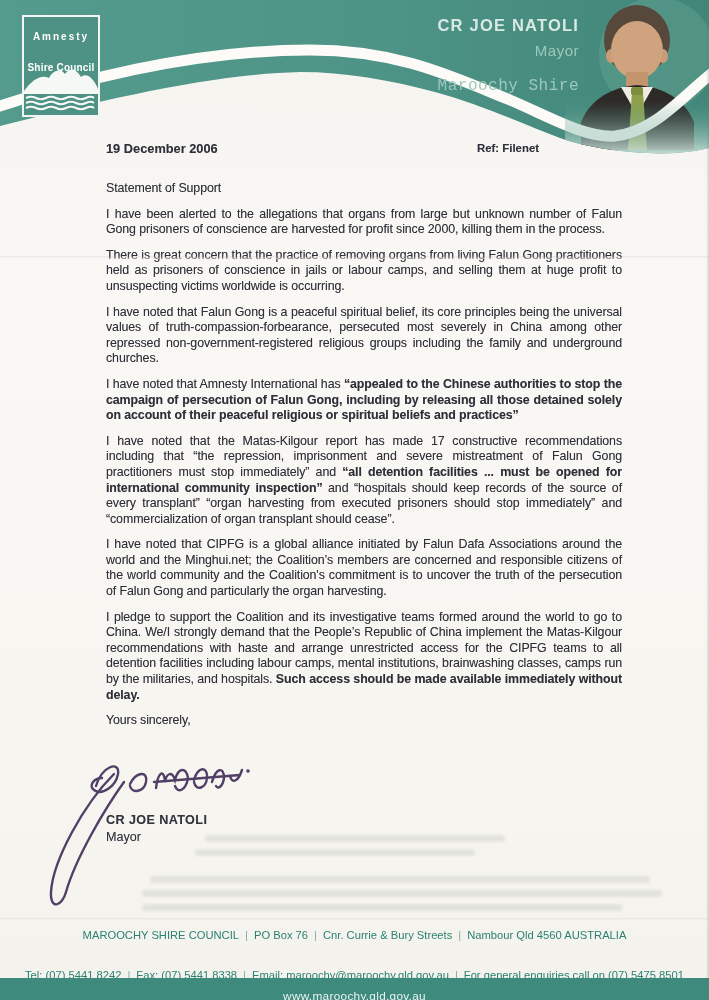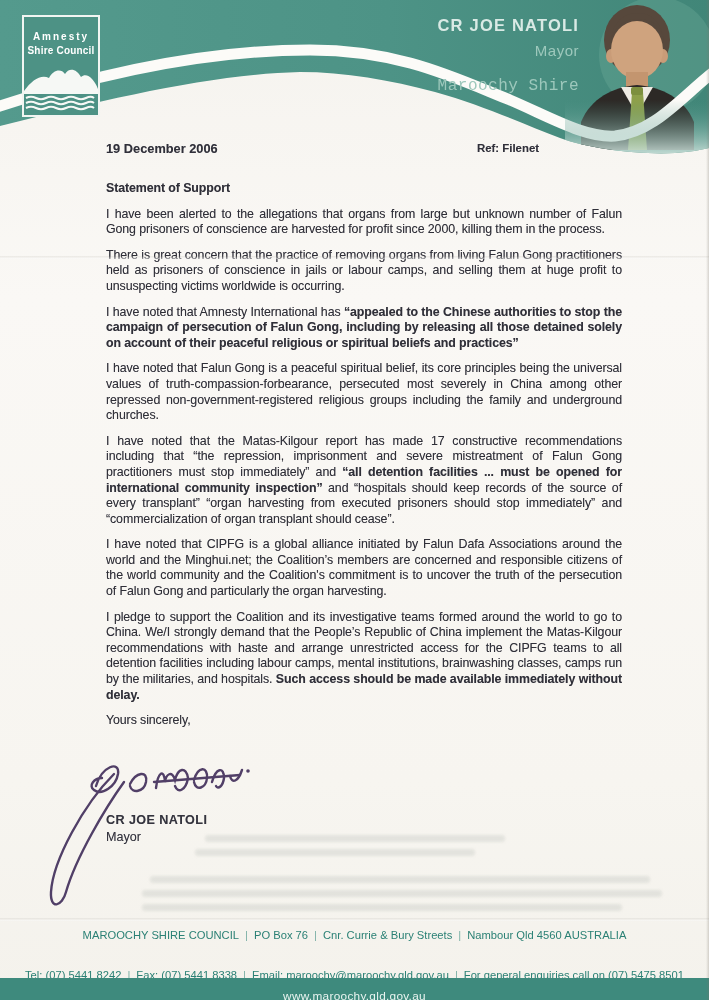--- a/index.html
+++ b/index.html
@@ -5,32 +5,32 @@
   html,body{margin:0;padding:0;}
   body{width:709px;height:1000px;font-family:"Liberation Sans",sans-serif;}
   .page{position:relative;width:709px;height:1000px;overflow:hidden;
         background:linear-gradient(180deg,#f5f3ee 0%,#faf8f5 30%,#f7f5f0 78%,#f4f2ec 100%);}
   .page::after{content:'';position:absolute;right:0;top:0;width:3px;height:100%;
         background:linear-gradient(to left,rgba(120,115,105,0.28),transparent);pointer-events:none;}
   .header-svg{position:absolute;left:0;top:0;}
   .logo{position:absolute;left:22px;top:15px;width:78px;height:102px;box-sizing:border-box;
         border:2px solid #f2f5f2;background:#4d9285;}
   .logo-t1{margin-top:14px;text-align:center;font-size:10px;font-weight:bold;color:#ffffff;letter-spacing:2px;}
-  .logo-t2{margin-top:3px;text-align:center;font-size:10px;font-weight:bold;color:#ffffff;letter-spacing:0.2px;}
+  .logo-t2{margin-top:20px;text-align:center;font-size:10px;font-weight:bold;color:#ffffff;letter-spacing:0.2px;}
   .logo-wave{position:absolute;left:0;bottom:2px;}
   .mayor-name{position:absolute;right:130px;top:16px;font-size:16.5px;font-weight:bold;
         color:#d9eae5;letter-spacing:1.2px;}
   .mayor-role{position:absolute;right:130px;top:42px;font-size:15px;color:#9dc8bc;letter-spacing:0.5px;}
   .mayor-region{position:absolute;right:130px;top:77px;font-size:16px;color:#9dc8bc;letter-spacing:0.5px;font-family:Liberation Mono, monospace;}
   .dateline{position:absolute;left:106px;top:141px;width:516px;font-size:12.8px;color:#30303a;
         text-shadow:0 0 0.5px rgba(40,40,55,0.35);font-weight:bold;}
   .ref{position:absolute;left:371px;top:1px;font-size:11.4px;}
   .letter{position:absolute;left:106px;top:181px;width:516px;font-size:12.4px;line-height:15.6px;
         letter-spacing:-0.1px;color:#2f2f38;text-shadow:0 0 0.5px rgba(40,40,55,0.35);}
-  .subject{margin:0;font-weight:bold;}
+  .subject{margin:0;}
   .para{margin:10px 0 0 0;text-align:justify;}
   .para .b{font-weight:bold;}
   .para sup{font-size:8.5px;line-height:0;vertical-align:5px;}
   .closing{margin-top:10px;}
   .signature{position:absolute;left:36px;top:752px;}
   .sig-name{position:absolute;left:106px;top:813px;font-size:12.6px;font-weight:bold;
         letter-spacing:0.4px;color:#34343e;text-shadow:0 0 0.5px rgba(40,40,55,0.35);}
   .sig-title{position:absolute;left:106px;top:830px;font-size:12.6px;color:#34343e;
         text-shadow:0 0 0.5px rgba(40,40,55,0.35);}
   .bleed{position:absolute;height:7px;border-radius:3px;background:rgba(115,125,118,0.14);filter:blur(1.6px);}
@@ -99,22 +99,22 @@
   <div class="dateline">
     <span>19 December 2006</span>
     <span class="ref">Ref: Filenet</span>
   </div>
 
   <div class="letter">
     <div class="subject">Statement of Support</div>
     <div id="paras">
         <p class="para"><span>I have been alerted to the allegations that organs from large but unknown number of Falun Gong prisoners of conscience are harvested for profit since 2000, killing them in the process.</span></p>
         <p class="para"><span>There is great concern that the practice of removing organs from living Falun Gong practitioners held as prisoners of conscience in jails or labour camps, and selling them at huge profit to unsuspecting victims worldwide is occurring.</span></p>
+        <p class="para"><span>I have noted that Falun Gong is a peaceful spiritual belief, its core principles being the universal values of truth-compassion-forbearance, persecuted most severely in China among other repressed non-government-registered religious groups including the family and underground churches.</span></p>
         <p class="para"><span>I have noted that Amnesty International has </span><span class="b">“appealed to the Chinese authorities to stop the campaign of persecution of Falun Gong, including by releasing all those detained solely on account of their peaceful religious or spiritual beliefs and practices”</span></p>
-        <p class="para"><span>I have noted that Falun Gong is a peaceful spiritual belief, its core principles being the universal values of truth-compassion-forbearance, persecuted most severely in China among other repressed non-government-registered religious groups including the family and underground churches.</span></p>
         <p class="para"><span>I have noted that the Matas-Kilgour report has made 17 constructive recommendations including that “the repression, imprisonment and severe mistreatment of Falun Gong practitioners must stop immediately” and </span><span class="b">“all detention facilities ... must be opened for international community inspection”</span><span> and “hospitals should keep records of the source of every transplant” “organ harvesting from executed prisoners should stop immediately” and “commercialization of organ transplant should cease”.</span></p>
         <p class="para"><span>I have noted that CIPFG is a global alliance initiated by Falun Dafa Associations around the world and the Minghui.net; the Coalition’s members are concerned and responsible citizens of the world community and the Coalition's commitment is to uncover the truth of the persecution of Falun Gong and particularly the organ harvesting.</span></p>
         <p class="para"><span>I pledge to support the Coalition and its investigative teams formed around the world to go to China. We/I strongly demand that the People’s Republic of China implement the Matas-Kilgour recommendations with haste and arrange unrestricted access for the CIPFG teams to all detention facilities including labour camps, mental institutions, brainwashing classes, camps run by the militaries, and hospitals. </span><span class="b">Such access should be made available immediately without delay.</span></p>
       </div>
     <div class="para closing">Yours sincerely,</div>
   </div>
 
   <svg class="signature" width="230" height="165" viewBox="0 0 230 165">
     <g fill="none" stroke="#43305c" stroke-width="2.4" stroke-linecap="round" opacity="0.92">
       <path d="M88,30 C70,55 40,105 30,140 C26,155 14,158 15,140 C17,108 48,52 78,22"></path>

